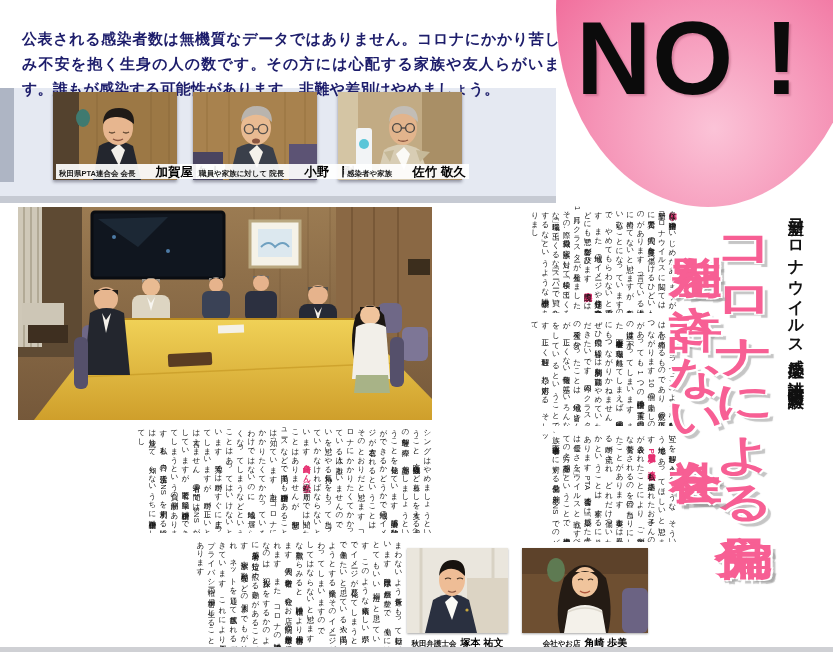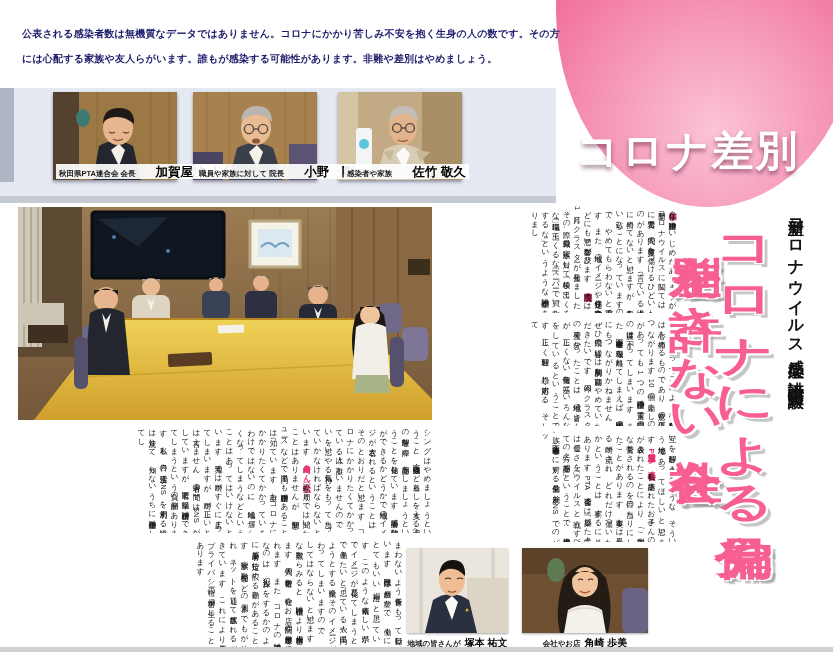--- a/index.html
+++ b/index.html
@@ -4,21 +4,21 @@
 <style>
   html,body{margin:0;padding:0;background:#fff;}
   .page{
     position:relative;width:833px;height:652px;overflow:hidden;background:#fff;
     font-family:"Liberation Sans","DejaVu Sans",sans-serif;
     outline:1px solid #e3e3e3;
   }
   
   .intro{
     position:absolute;left:22px;top:11px;width:538px;
-    font-size:10px;font-weight:bold;color:#1d1d6b;line-height:25px;
+    font-size:15px;font-weight:bold;color:#1d1d6b;line-height:25px;
     text-align:justify;letter-spacing:.2px;z-index:2;
   }
   
   .pink-circle{
     position:absolute;left:556px;top:-185px;width:304px;height:392px;border-radius:50%;
     background:radial-gradient(circle at 52% 80%, #fbc3d7 0%, #f593b6 34%, #ef5d90 70%, #e84a80 100%);
     z-index:1;
   }
   .no-text{
     position:absolute;left:556px;top:6px;width:264px;text-align:center;
@@ -74,21 +74,21 @@
   .bcap .cap-role{font-size:7.5px;}
   .bcap .cap-name{font-size:10px;text-decoration:underline;}
   .page-bottom-strip{position:absolute;left:0;top:647px;width:833px;height:5px;background:#cfd0d4;z-index:4;}
 </style>
 </head>
 <body>
 
 <div class="page">
 
   <div class="pink-circle"></div>
-  <div class="no-sub">コロナ差別</div>
+  <div class="no-text">NO !</div>
 
   <p class="intro">公表される感染者数は無機質なデータではありません。コロナにかかり苦しみ不安を抱く生身の人の数です。その方には心配する家族や友人らがいます。誰もが感染する可能性があります。非難や差別はやめましょう。</p>
 
   <div class="photo-panel"></div>
   <div class="photo-panel-edge"></div>
   <div class="photo-panel-shadow"></div>
 
   <div class="tphoto" style="left:53px">
     <svg width="124" height="88" viewBox="0 0 124 88">
       <rect width="124" height="88" fill="#9c7845"></rect>
@@ -298,21 +298,21 @@
       <path d="M42,30 q20,-26 42,0 q8,30 2,55 h-48 q-6,-25 4,-55 Z" fill="#241b14"></path>
       <ellipse cx="63" cy="34" rx="13" ry="15" fill="#f0c49c"></ellipse>
       <path d="M50,30 q13,-14 26,0 v-6 h-26 Z" fill="#241b14"></path>
       <path d="M56,32 q3,-2 5,0 M66,32 q3,-2 5,0" stroke="#3c2d20" stroke-width="1.2" fill="none"></path>
       <path d="M58,43 q5,3.5 10,0" stroke="#b0563c" stroke-width="1.4" fill="none"></path>
       <path d="M42,85 L46,62 Q63,52 80,62 L84,85 Z" fill="#f4f1ea"></path>
       <path d="M46,64 q17,-8 34,0" stroke="#ddd8cd" stroke-width="1.5" fill="none"></path>
     </svg>
   </div>
   <div class="bcap" style="left:407px;width:101px">
-    <span class="cap-role">地域の皆さんが</span>
+    <span class="cap-role">秋田弁護士会</span>
     <span class="cap-name">塚本 祐文</span>
   </div>
   <div class="bcap" style="left:522px;width:126px">
     <span class="cap-role">会社やお店</span>
     <span class="cap-name">角崎 歩美</span>
   </div>
 
   <div class="page-bottom-strip"></div>
 </div>
 

